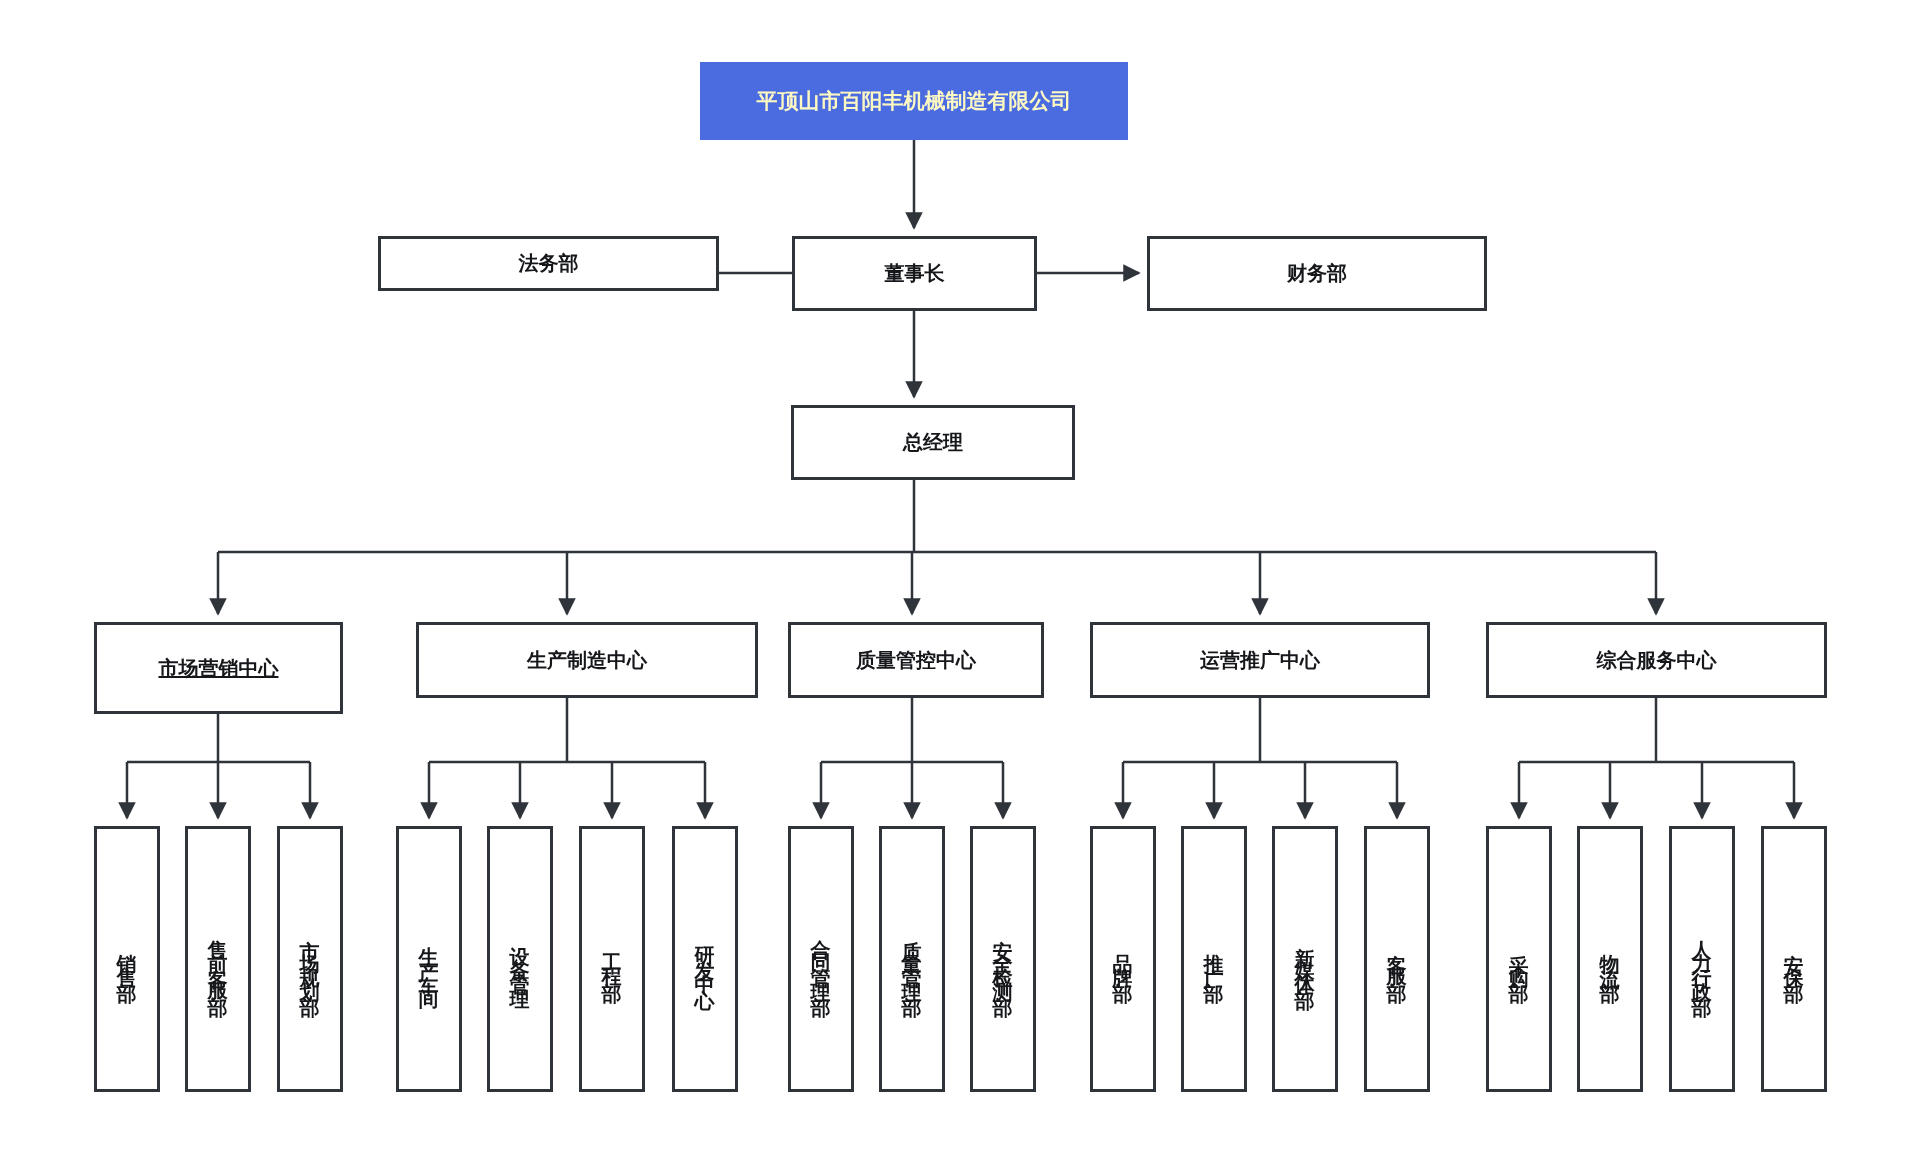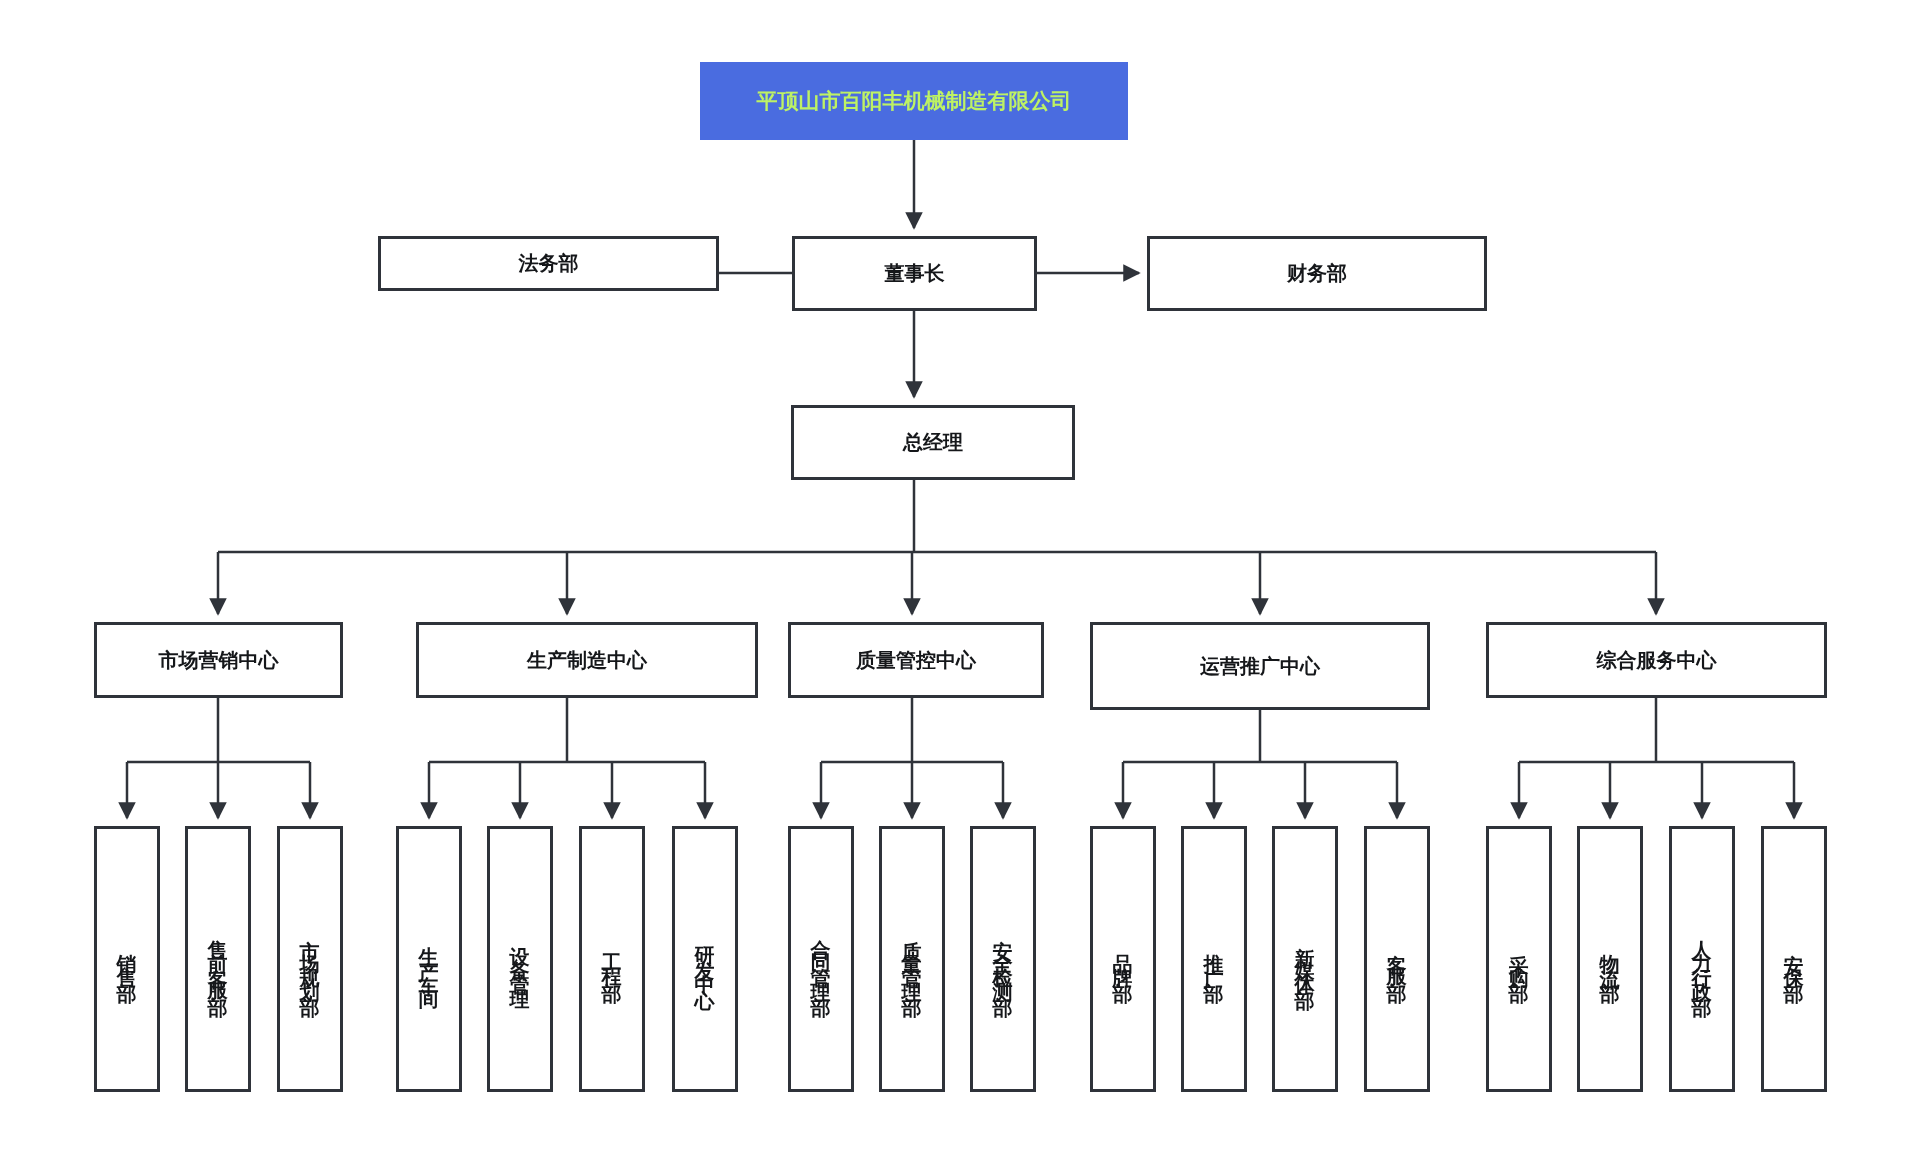--- a/index.html
+++ b/index.html
@@ -20,21 +20,21 @@
     display:flex;align-items:center;justify-content:center;
     font-weight:700;
     font-size:20px;
     color:#15171a;
     text-align:center;
     white-space:nowrap;
   }
   .node.root{
     background:#4a6ce0;
     border:none;
-    color:#bef264;
+    color:#fef9c3;
     font-size:21px;
   }
   .node.leaf{align-items:center;}
   .vtext{
     writing-mode:vertical-rl;
     text-orientation:upright;
     letter-spacing:14px;
     font-weight:700;
     font-size:20px;
     color:#15171a;
@@ -99,24 +99,24 @@
   </svg>
 
   <div class="node root" style="left:700px;top:62px;width:428px;height:78px;">平顶山市百阳丰机械制造有限公司</div>
 
   <div class="node" style="left:337px;top:236px;width:341px;height:55px;margin-left:41px;">法务部</div>
   <div class="node" style="left:792px;top:236px;width:245px;height:75px;">董事长</div>
   <div class="node" style="left:1147px;top:236px;width:340px;height:75px;">财务部</div>
 
   <div class="node" style="left:791px;top:405px;width:284px;height:75px;">总经理</div>
 
-  <div class="node" style="left:94px;top:622px;width:249px;height:76px;">市场营销中心</div>
+  <div class="node" style="left:94px;top:622px;width:249px;height:92px;text-decoration:underline;">市场营销中心</div>
   <div class="node" style="left:416px;top:622px;width:342px;height:76px;">生产制造中心</div>
   <div class="node" style="left:788px;top:622px;width:256px;height:76px;">质量管控中心</div>
-  <div class="node" style="left:1090px;top:622px;width:340px;height:88px;">运营推广中心</div>
+  <div class="node" style="left:1090px;top:622px;width:340px;height:76px;">运营推广中心</div>
   <div class="node" style="left:1486px;top:622px;width:341px;height:76px;">综合服务中心</div>
 
   <div class="node leaf" style="left:94px;top:826px;width:66px;height:266px;">
     <span class="vtext">销售部</span>
   </div>
   <div class="node leaf" style="left:185px;top:826px;width:66px;height:266px;">
     <span class="vtext">售前客服部</span>
   </div>
   <div class="node leaf" style="left:277px;top:826px;width:66px;height:266px;">
     <span class="vtext">市场规划部</span>

